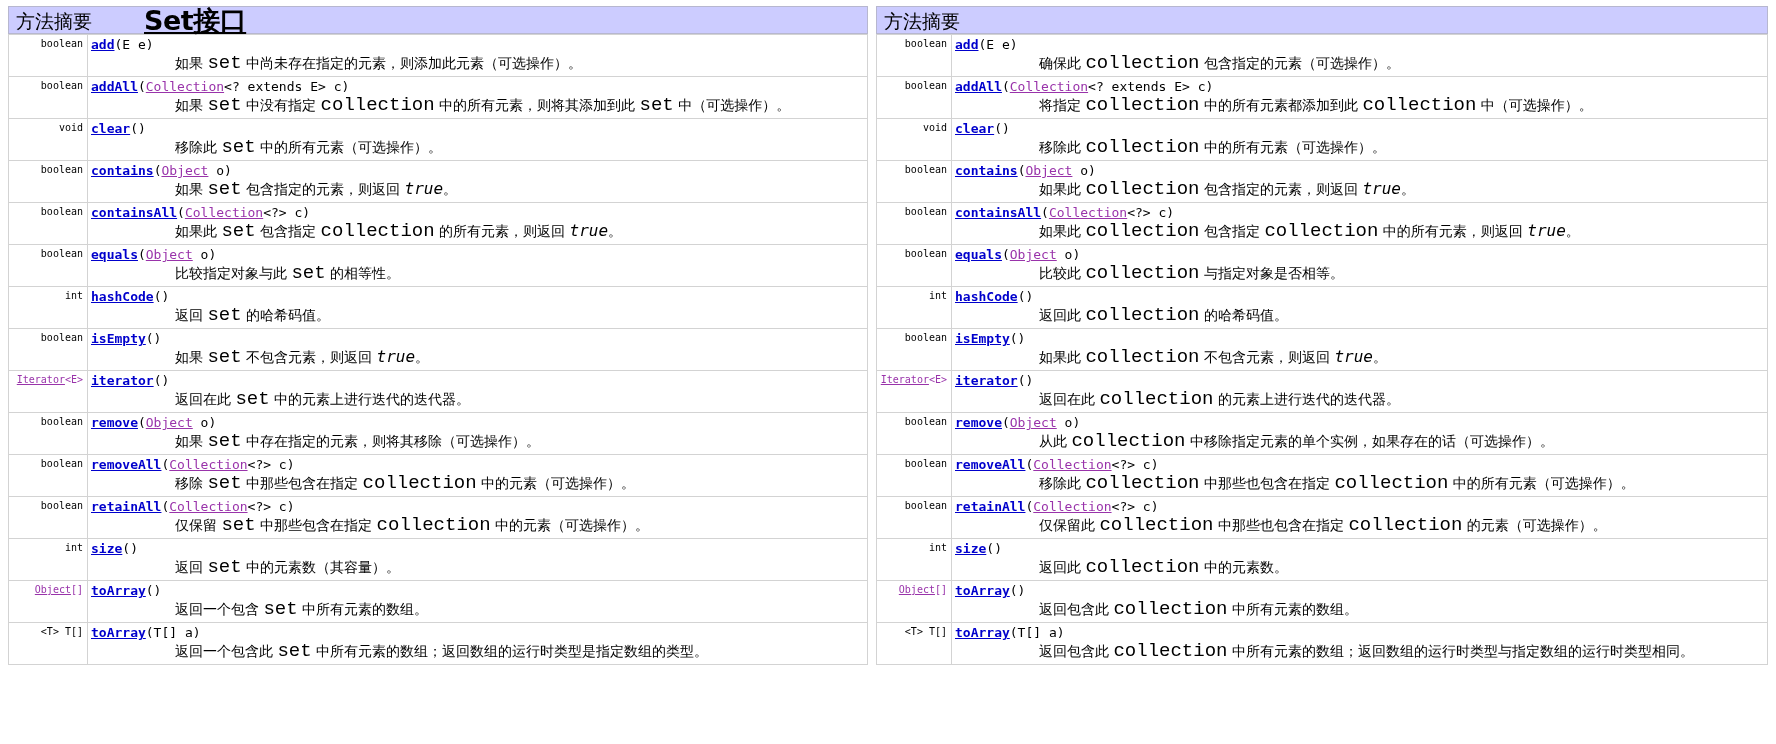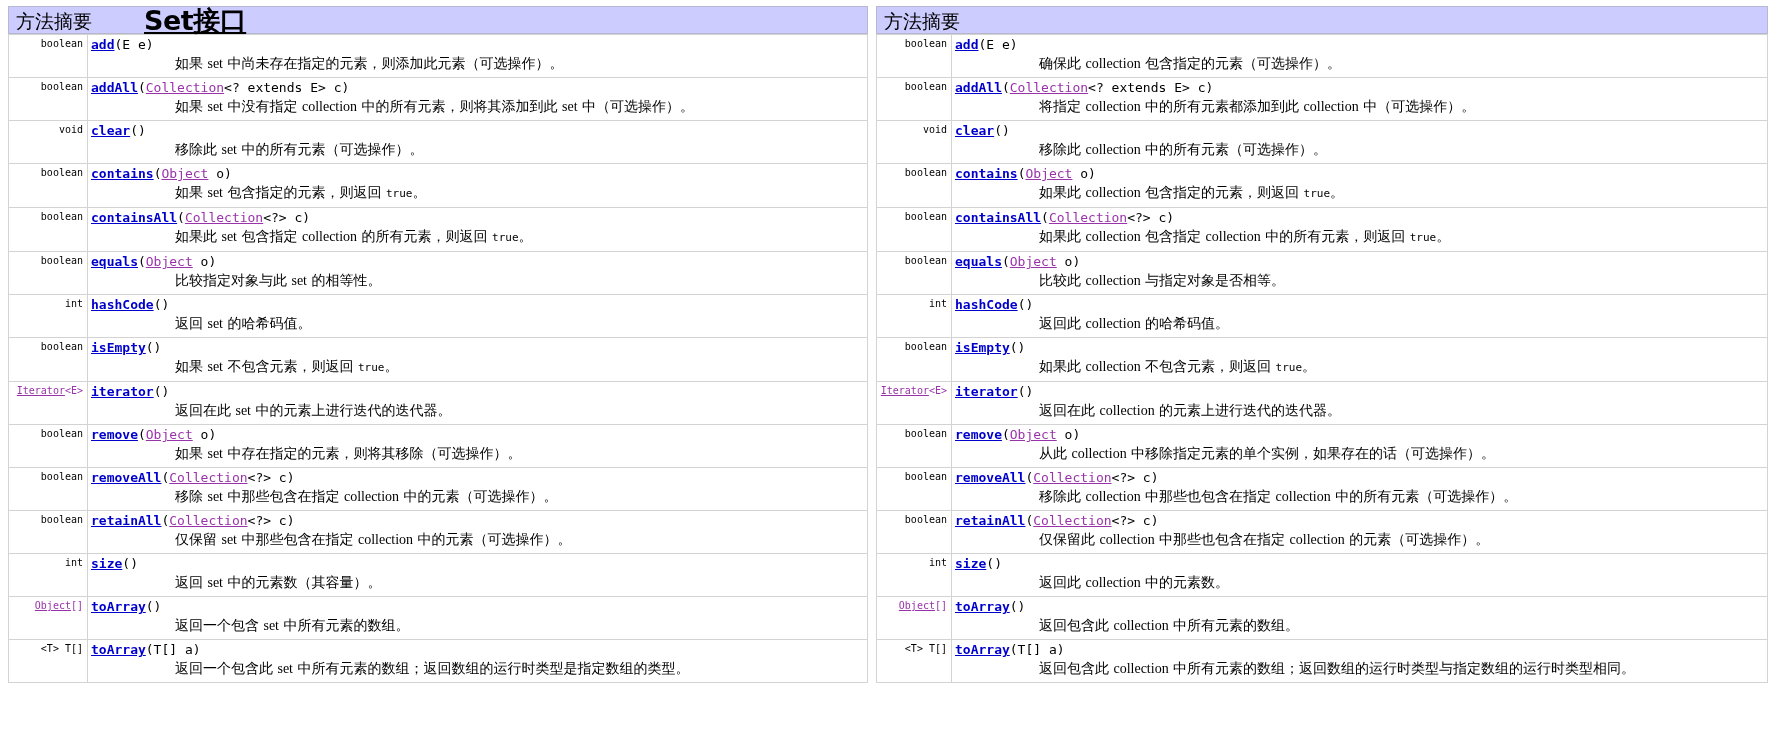--- a/index.html
+++ b/index.html
@@ -122,26 +122,27 @@
   .desc {
     margin-left: 84px;
     margin-top: 1px;
     font-family: "DejaVu Sans", sans-serif;
     font-size: 14px;
     line-height: 18px;
     color: #000000;
     white-space: nowrap;
   }
   .desc .mono {
-    font-family: Liberation Serif, serif;
-    font-size: 14px;
+    font-family: Liberation Mono, monospace;
+    font-size: 19px;
   }
   .desc .small-mono {
     font-family: "DejaVu Sans Mono", monospace;
-    font-size: 11px;
+    font-size: 16px;
+    font-style: italic;
   }
   .rettype .tlink { font-size: 10px; }
   .rettype .gen { color: #9933aa; }
 </style>
 </head>
 <body>
 
 <div class="page">
 
   <div class="panel left">

